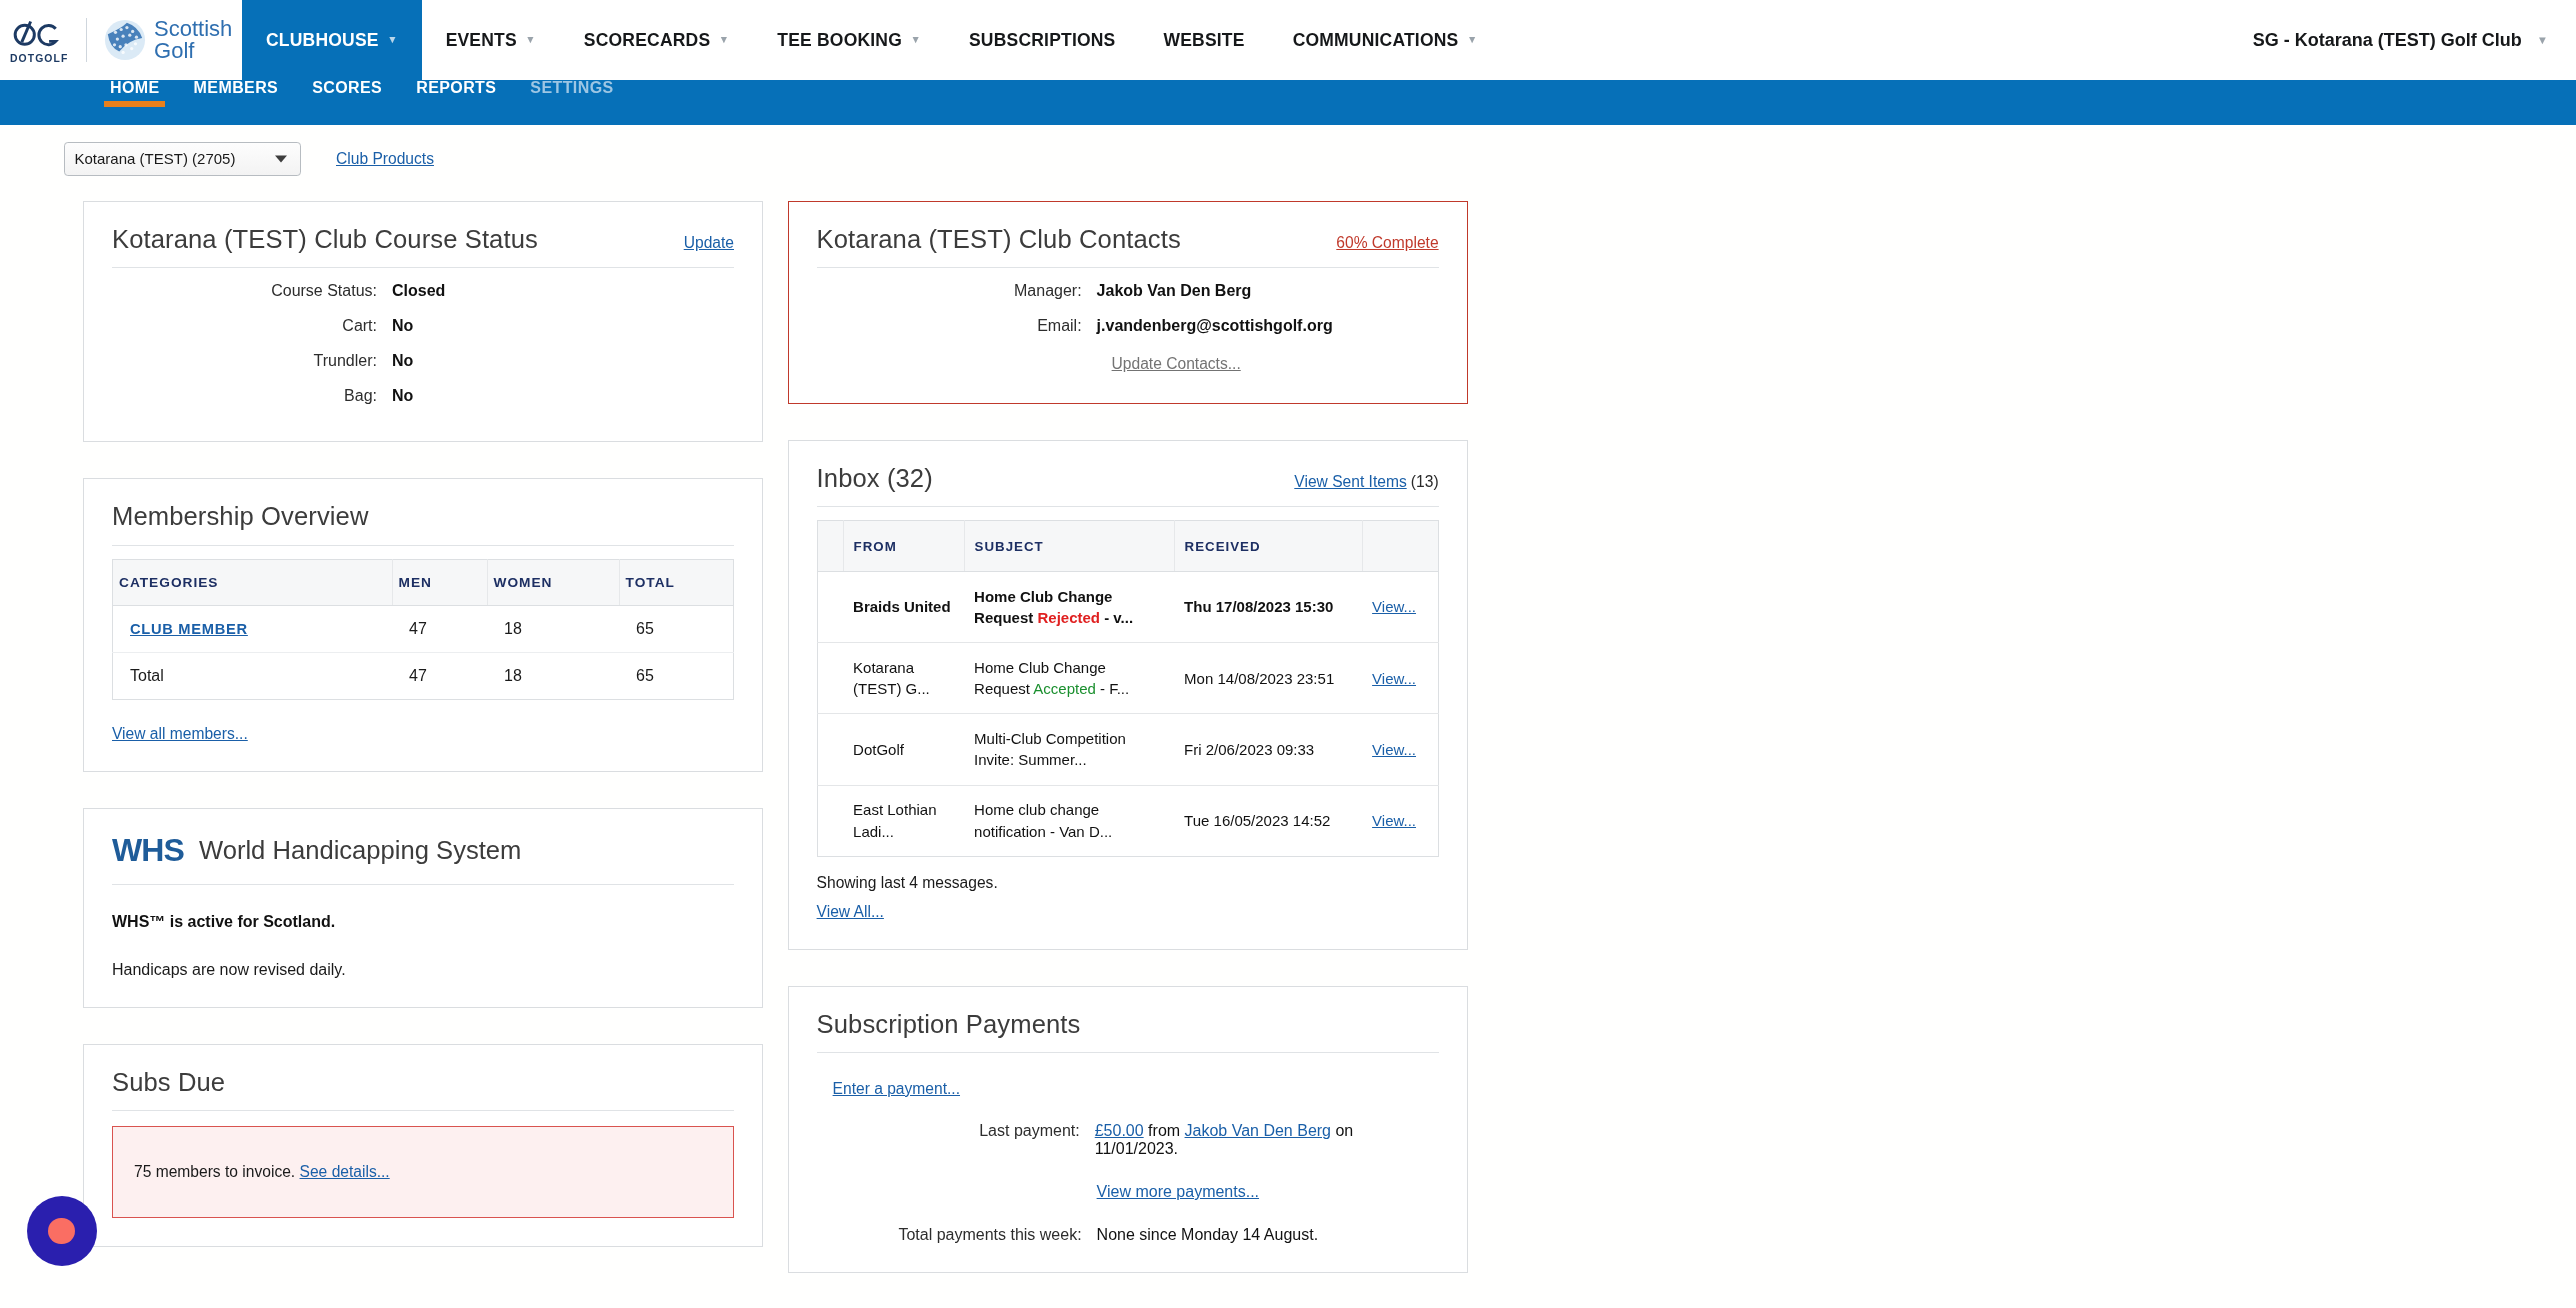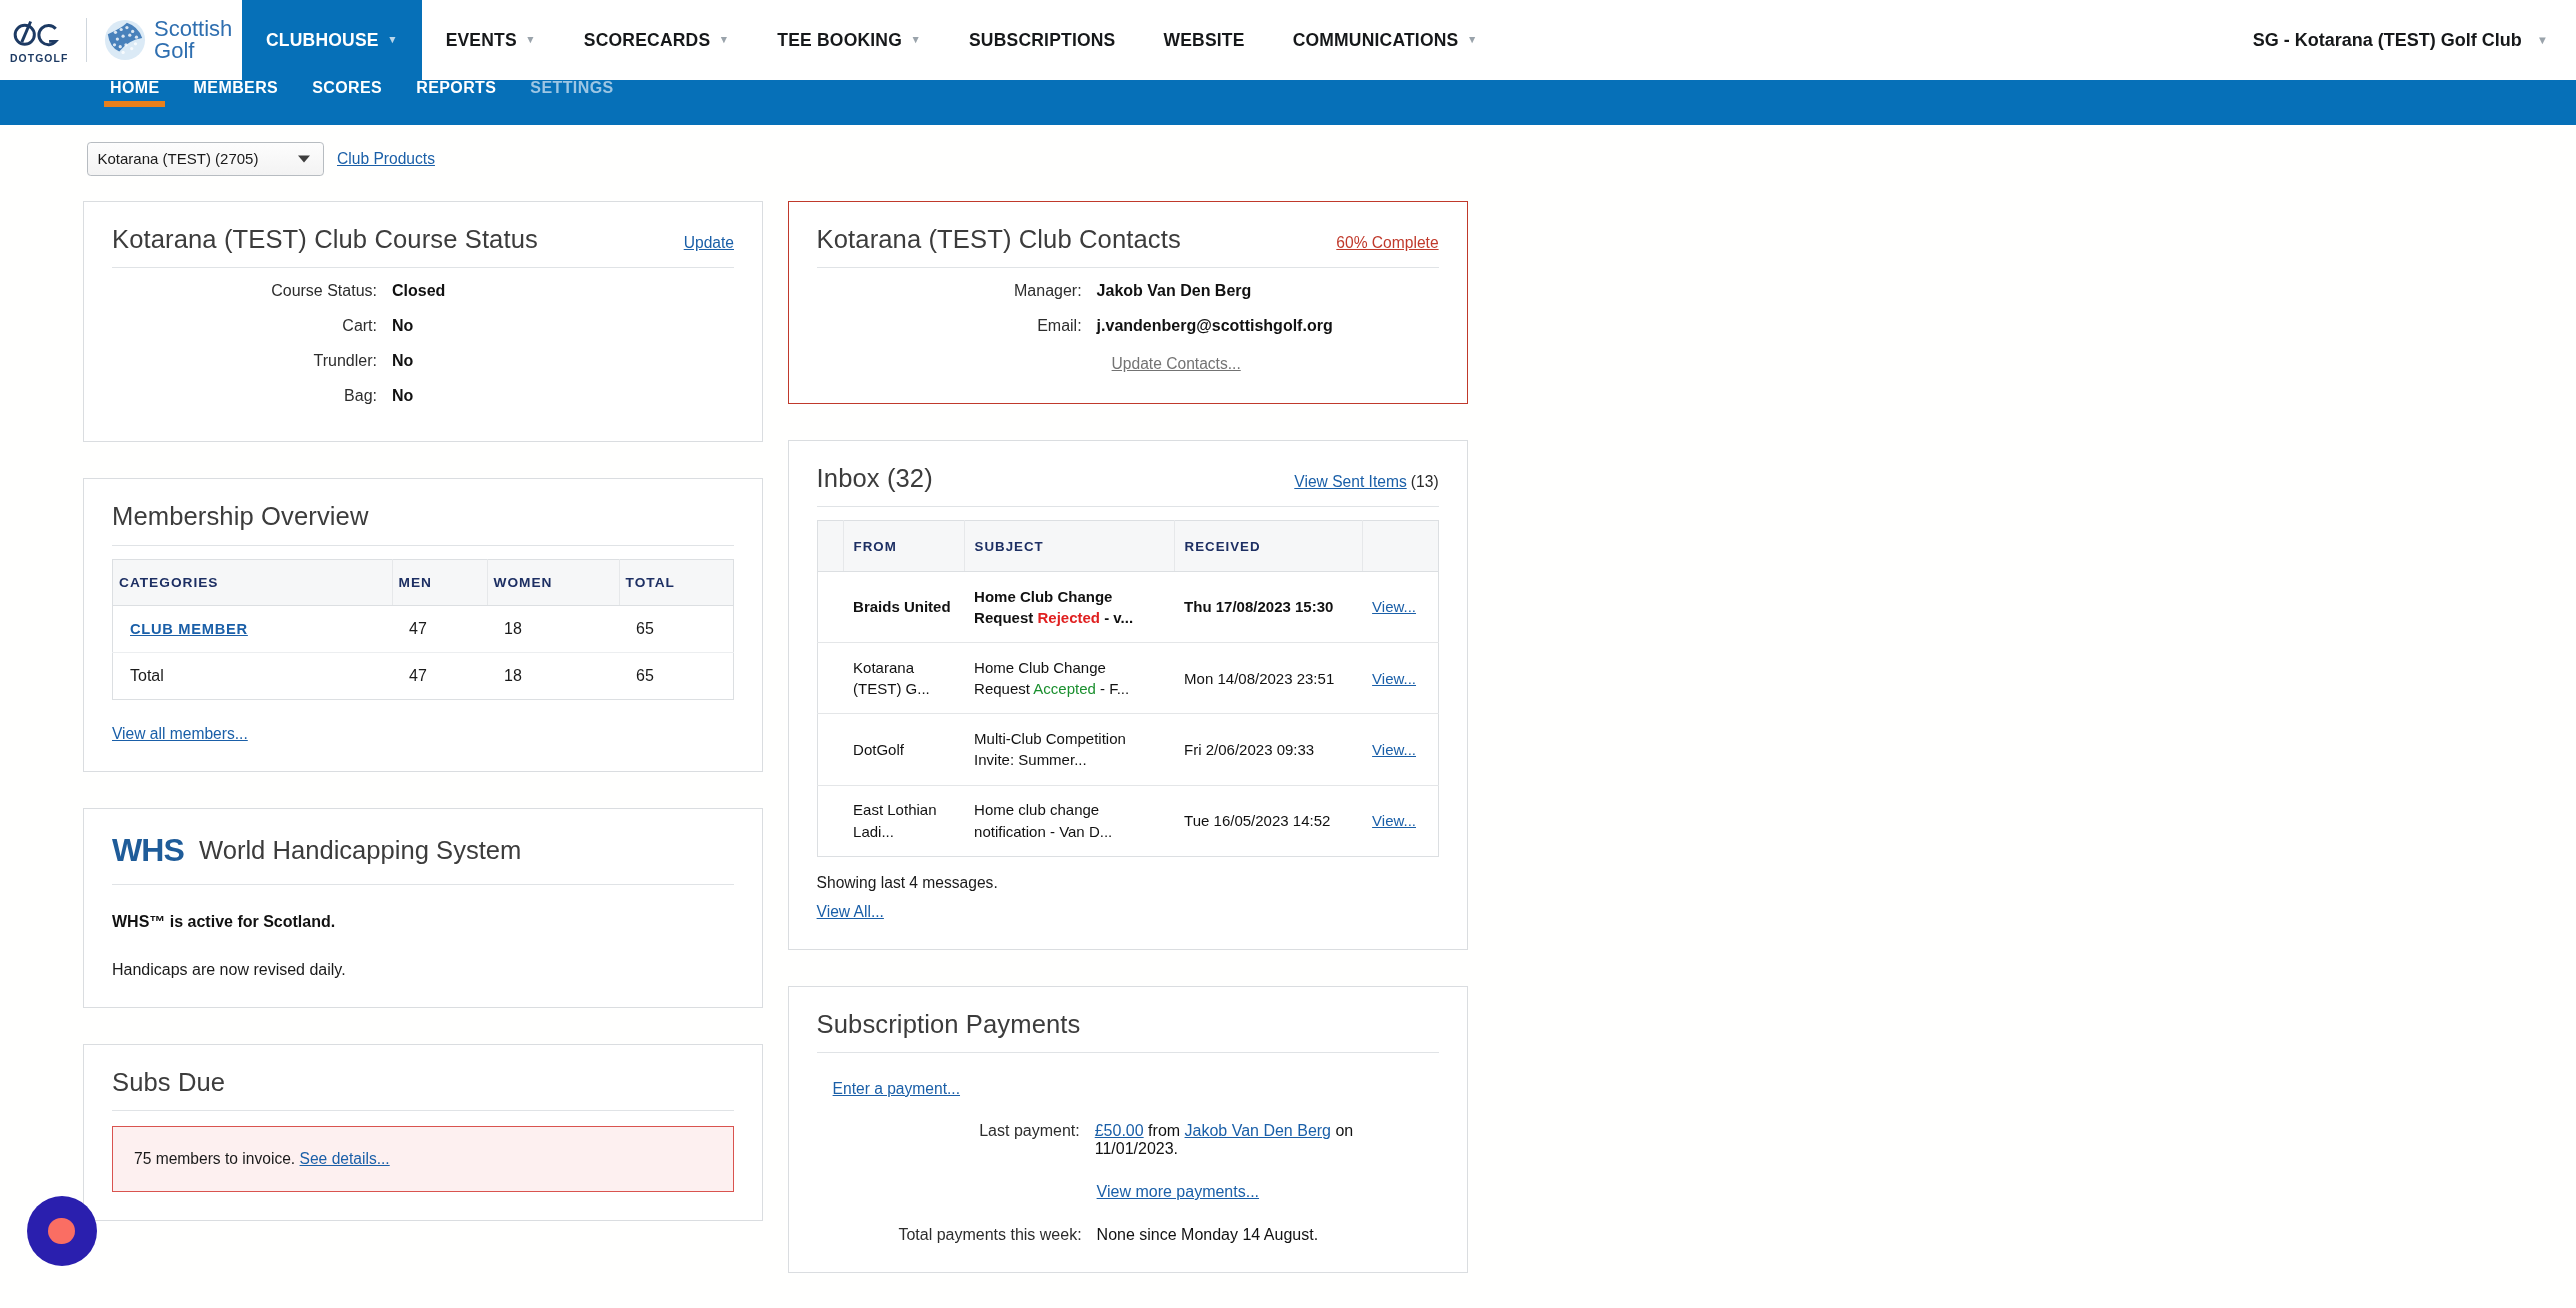--- a/index.html
+++ b/index.html
@@ -91,24 +91,24 @@
   .subnav-item.active::after {
     content: "";
     position: absolute;
     left: 11.4px; right: 11.4px; bottom: 0;
     height: 6.6px;
     background: #e8801c;
   }
 
   
   .toolbar {
-    padding: 16px 0 0 87px;
+    padding: 16px 0 0 64px;
     display: flex;
     align-items: center;
-    gap: 13px;
+    gap: 35px;
     height: 51px;
   }
   .club-select {
     width: 237px; height: 34px;
     border: 0.9px solid #b7bcc1;
     border-radius: 3.8px;
     background: linear-gradient(#fdfdfd, #f3f3f3);
     display: flex; align-items: center;
     padding: 0 9.5px;
     font-size: 15px; color: #1a1a1a;
@@ -238,21 +238,21 @@
   }
   .whs-title { font-size: 25.6px; color: #3c3c3c; font-weight: 400; }
   .whs-b { padding-top: 23px; font-size: 16px; font-weight: bold; color: #111111; }
   .whs-p { padding-top: 30px; font-size: 16px; color: #1a1a1a; }
 
   
   .subs-alert {
     margin-top: 15px;
     border: 0.9px solid #d9534f;
     background: #fdf0f0;
-    padding: 23px 21px;
+    padding: 36px 21px;
     font-size: 15.6px;
     color: #1a1a1a;
   }
   .subs-alert a { color: #1a5fa8; text-decoration: underline; }
 
   
   .pay-link-top { display: inline-block; padding-top: 21px; font-size: 15.6px; color: #1a5fa8; text-decoration: underline; margin-left: 16px; }
   .pay-row { display: flex; padding: 24.6px 0 0 0; font-size: 16px; }
   .pay-row .k { width: 280px; text-align: right; padding-right: 15px; color: #2d2d2d; }
   .pay-row .v { color: #111111; }

